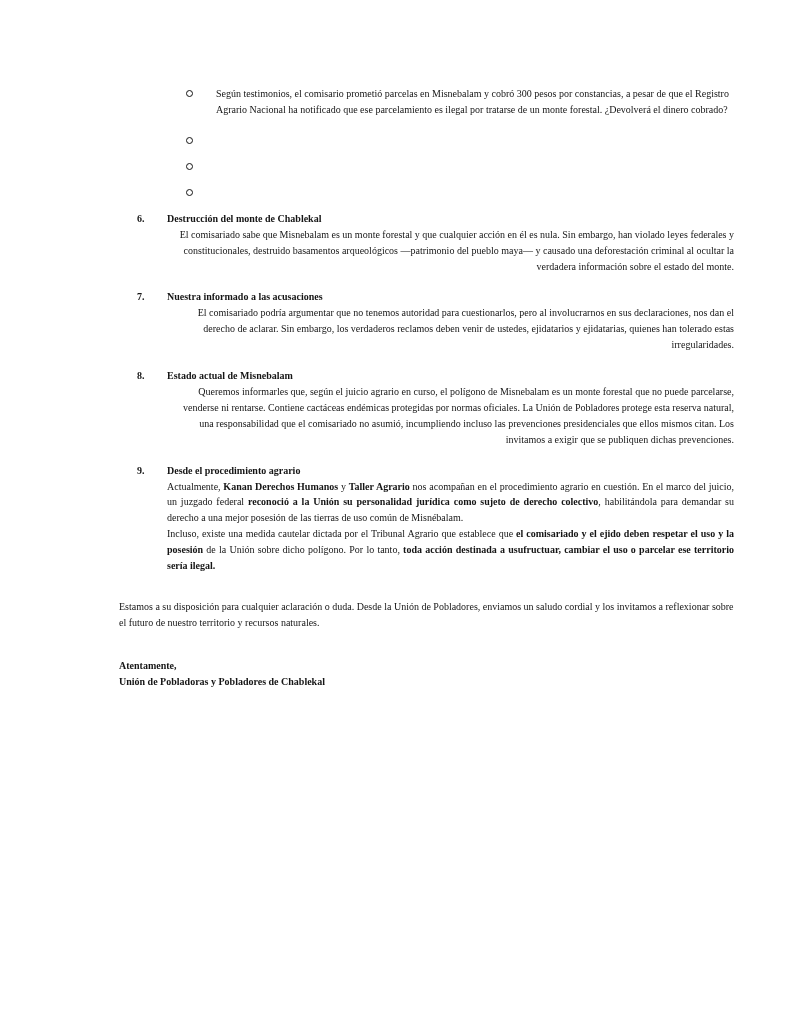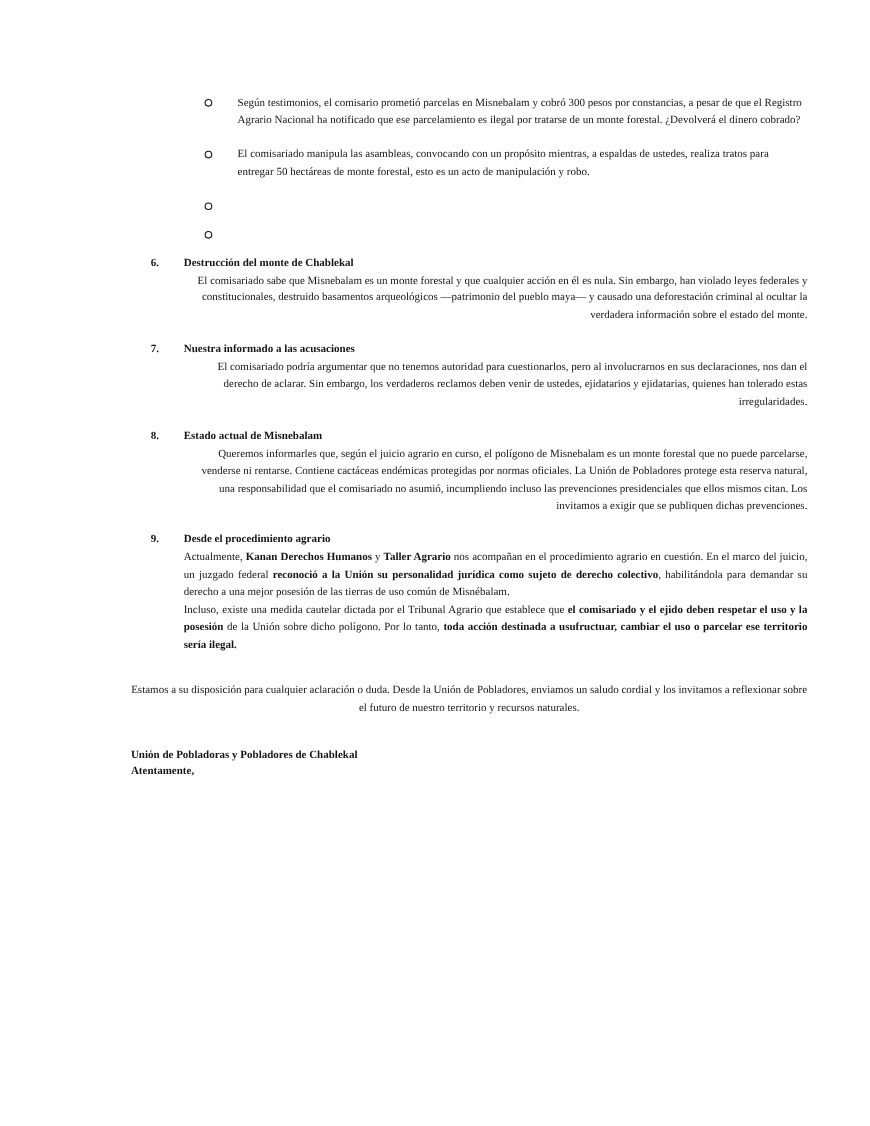--- a/index.html
+++ b/index.html
@@ -57,21 +57,21 @@
     font-weight: bold;
   }
   .section-content { flex: 1 1 auto; }
   .section-title { font-weight: bold; }
   .para { text-align: right; }
   .para.justify { text-align: justify; }
   .para b { font-weight: bold; }
   
   .closing {
     margin: 25px 0 0 0;
-    text-align: center;
+    text-align: left;
   }
   .signature {
     margin-top: 27px;
     font-weight: bold;
   }
   .signature div { margin: 0; }
 </style>
 </head>
 <body>
 
@@ -82,21 +82,20 @@
     <span class="bullet-marker-cell">
       <span class="bullet-marker"></span>
     </span>
     <span class="bullet-text">Según testimonios, el comisario prometió parcelas en Misnebalam y cobró 300 pesos por constancias, a pesar de que el Registro Agrario Nacional ha notificado que ese parcelamiento es ilegal por tratarse de un monte forestal. ¿Devolverá el dinero cobrado?</span>
   </div>
 
   <div class="bullet-item">
     <span class="bullet-marker-cell">
       <span class="bullet-marker"></span>
     </span>
-    <span class="bullet-text">El comisariado manipula las asambleas, convocando con un propósito mientras, a espaldas de ustedes, realiza tratos para entregar 50 hectáreas de monte forestal, esto es un acto de manipulación y robo.</span>
   </div>
 
   <div class="bullet-item">
     <span class="bullet-marker-cell">
       <span class="bullet-marker"></span>
     </span>
   </div>
 
   <div class="bullet-item">
     <span class="bullet-marker-cell">
@@ -135,17 +134,17 @@
     <span class="section-content">
       <span class="section-title"> Desde el procedimiento agrario</span>
       <span><div class="para justify"><span>Actualmente, </span><b>Kanan Derechos Humanos</b><span> y </span><b>Taller Agrario</b><span> nos acompañan en el procedimiento agrario en cuestión. En el marco del juicio, un juzgado federal </span><b>reconoció a la Unión su personalidad jurídica como sujeto de derecho colectivo</b><span>, habilitándola para demandar su derecho a una mejor posesión de las tierras de uso común de Misnébalam.</span></div><div class="para justify"><span>Incluso, existe una medida cautelar dictada por el Tribunal Agrario que establece que </span><b>el comisariado y el ejido deben respetar el uso y la posesión</b><span> de la Unión sobre dicho polígono. Por lo tanto, </span><b>toda acción destinada a usufructuar, cambiar el uso o parcelar ese territorio sería ilegal.</b></div></span>
     </span>
   </div>
 </div>
 
   <div class="closing">Estamos a su disposición para cualquier aclaración o duda. Desde la Unión de Pobladores, enviamos un saludo cordial y los invitamos a reflexionar sobre el futuro de nuestro territorio y recursos naturales.</div>
 
   <div class="signature">
+    <div>Atentamente,</div>
     <div>Unión de Pobladoras y Pobladores de Chablekal</div>
-    <div>Atentamente,</div>
   </div>
 
 </div>
 
 </body></html>

